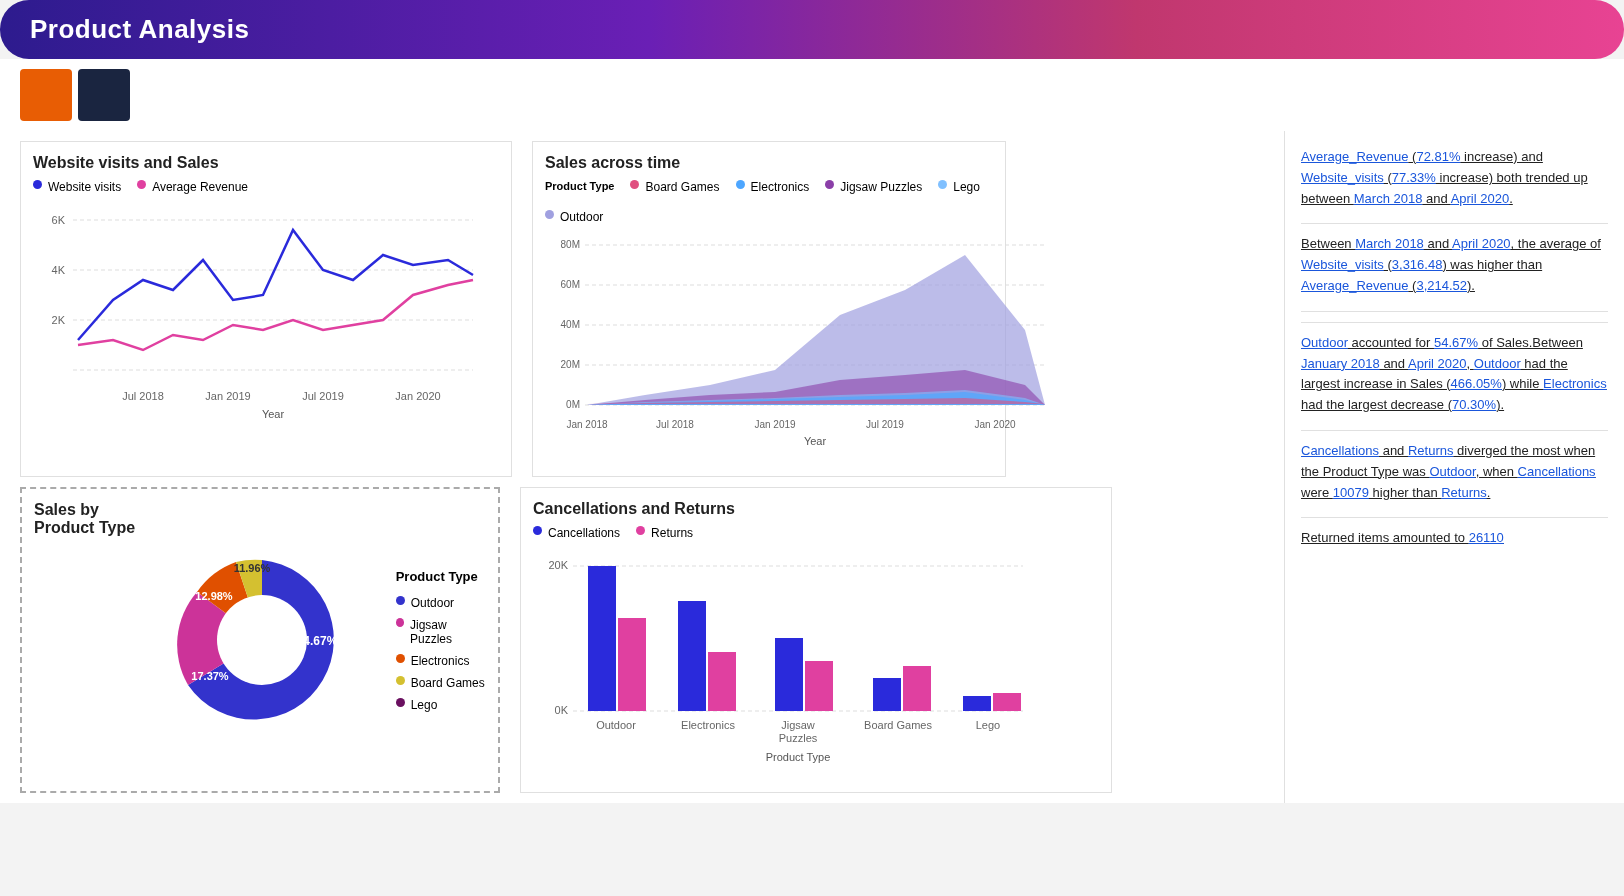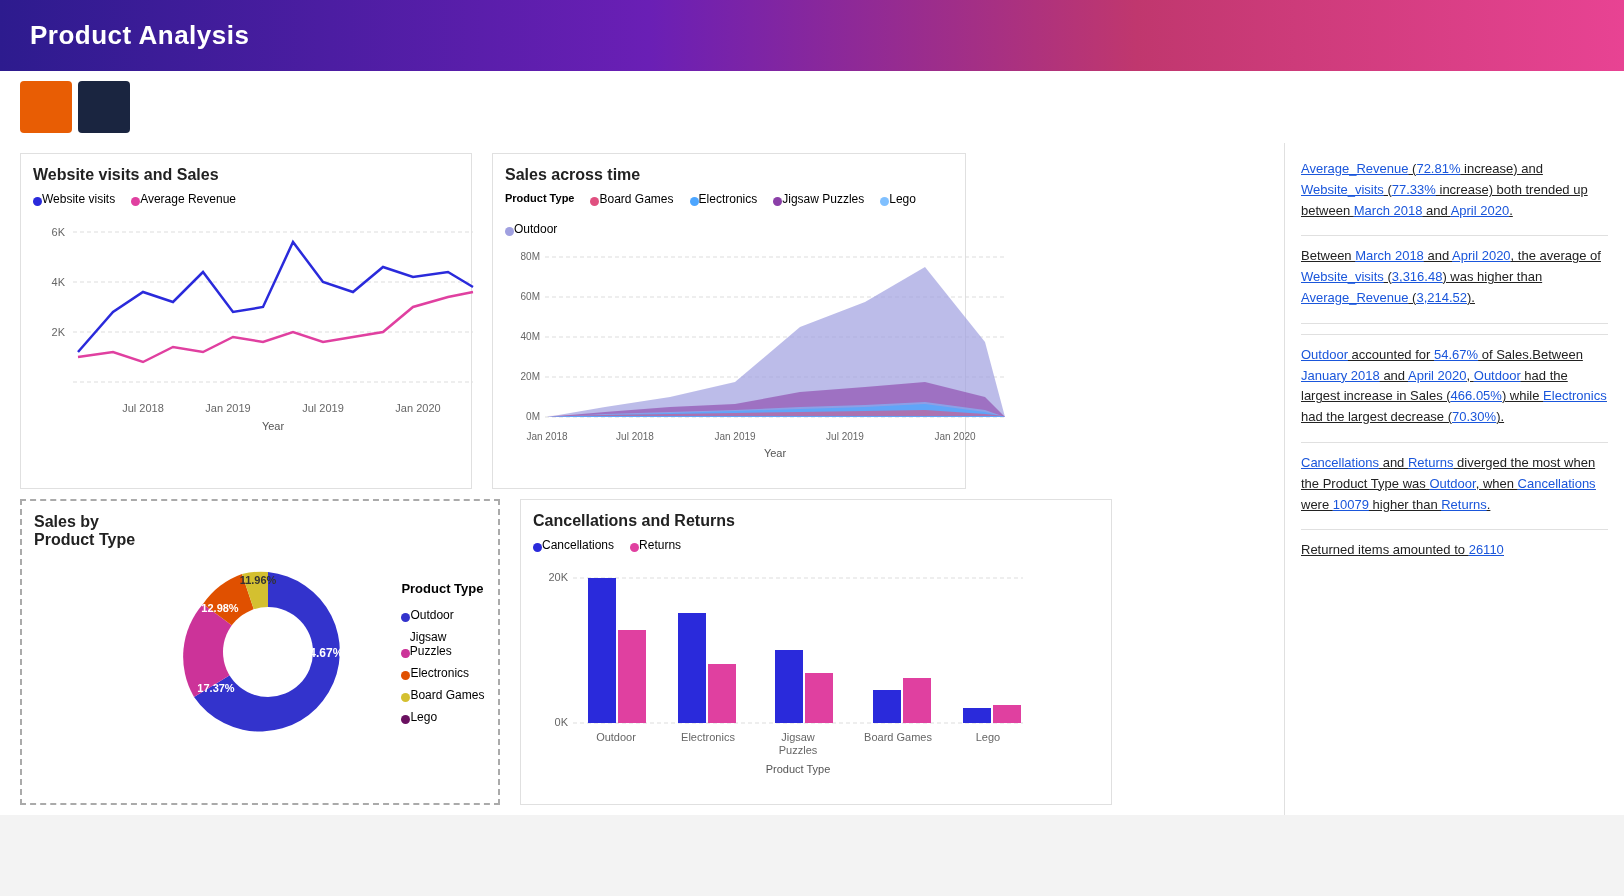--- a/index.html
+++ b/index.html
@@ -1,58 +1,58 @@
 <!DOCTYPE html>
 <html><head>
   <meta charset="utf-8">
   <style>
     * { box-sizing: border-box; margin: 0; padding: 0; }
     body { font-family: 'Segoe UI', Arial, sans-serif; background: #f3f3f3; width: 1624px; min-height: 896px; overflow-x: hidden; }
 
     .header {
       background: linear-gradient(90deg, #2d1b8e 0%, #6a1fb5 40%, #c0376e 70%, #e84393 100%);
-      padding: 20px 30px;
-      display: flex; align-items: flex-end;
+      padding: 14px 30px;
+      display: flex; align-items: flex-end; border-radius: 29px;
     }
     .header-title { color: white; font-size: 26px; font-weight: 600; letter-spacing: 0.5px; }
 
     .logo-area { display: flex; gap: 6px; padding: 10px 20px; background: white; }
     .logo-orange { width: 52px; height: 52px; background: #e85d04; border-radius: 4px; }
     .logo-dark { width: 52px; height: 52px; background: #1a2540; border-radius: 4px; }
 
     .main-content { display: flex; flex-direction: row; background: white; }
 
     .charts-area { flex: 1; padding: 10px 20px; }
 
     .top-row { display: flex; gap: 20px; margin-bottom: 10px; }
     .bottom-row { display: flex; gap: 20px; }
 
     .chart-container { background: white; border: 1px solid #e0e0e0; padding: 12px; }
     .chart-title { font-size: 16px; font-weight: 600; color: #222; margin-bottom: 8px; }
 
-    .line-chart-container { width: 452px; }
+    .line-chart-container { width: 492px; }
     .sales-time-container { width: 474px; }
     .donut-container { width: 480px; border: 2px dashed #aaa; }
     .cancel-container { width: 592px; }
 
     
     svg text { font-family: 'Segoe UI', Arial, sans-serif; }
 
     
     .right-panel {
       width: 340px; background: white; border-left: 1px solid #e0e0e0;
       padding: 16px; font-size: 13px; line-height: 1.6; color: #222;
       overflow-y: auto;
       text-decoration: underline;
     }
     .right-panel p { margin-bottom: 14px; }
     .right-panel .link { color: #1a56db; text-decoration: underline; cursor: pointer; }
     .right-panel .divider { border: none; border-top: 1px solid #e0e0e0; margin: 10px 0; }
 
-    .legend-item { display: flex; align-items: flex-end; font-size: 12px; }
+    .legend-item { display: flex; align-items: flex-start; gap: 6px; font-size: 12px; }
     .legend-dot { width: 9px; height: 9px; border-radius: 50%; display: inline-block; }
     .legend-row { display: flex; gap: 16px; flex-wrap: wrap; margin-bottom: 6px; }
 
     .donut-legend { display: flex; flex-direction: column; gap: 8px; justify-content: center; padding-left: 10px; }
   </style>
 </head>
 <body>
 
 <div class="header">
   <span class="header-title">Product Analysis</span>

